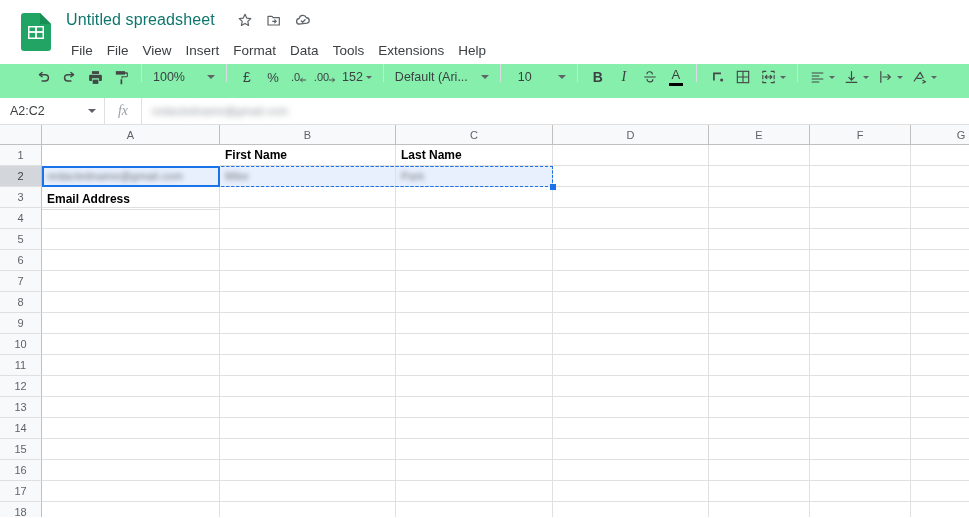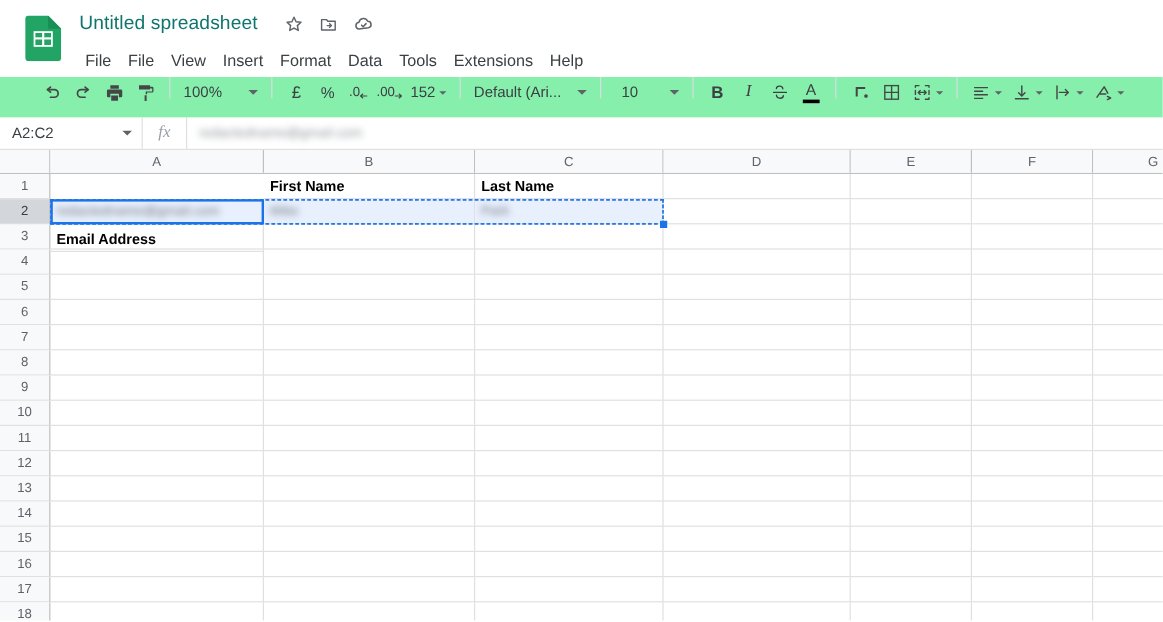--- a/index.html
+++ b/index.html
@@ -164,21 +164,21 @@
 
   
   .formula-bar {
     height: 26px;
     background: #ffffff;
     display: flex;
     align-items: stretch;
     border-bottom: 1px solid #e0e0e0;
   }
   .name-box {
-    width: 119px;
+    width: 105px;
     display: flex;
     align-items: center;
     justify-content: space-between;
     padding: 0 8px 0 10px;
     box-sizing: border-box;
     border-right: 1px solid #e0e0e0;
     font-size: 12.5px;
     color: #3c4043;
     cursor: pointer;
   }

